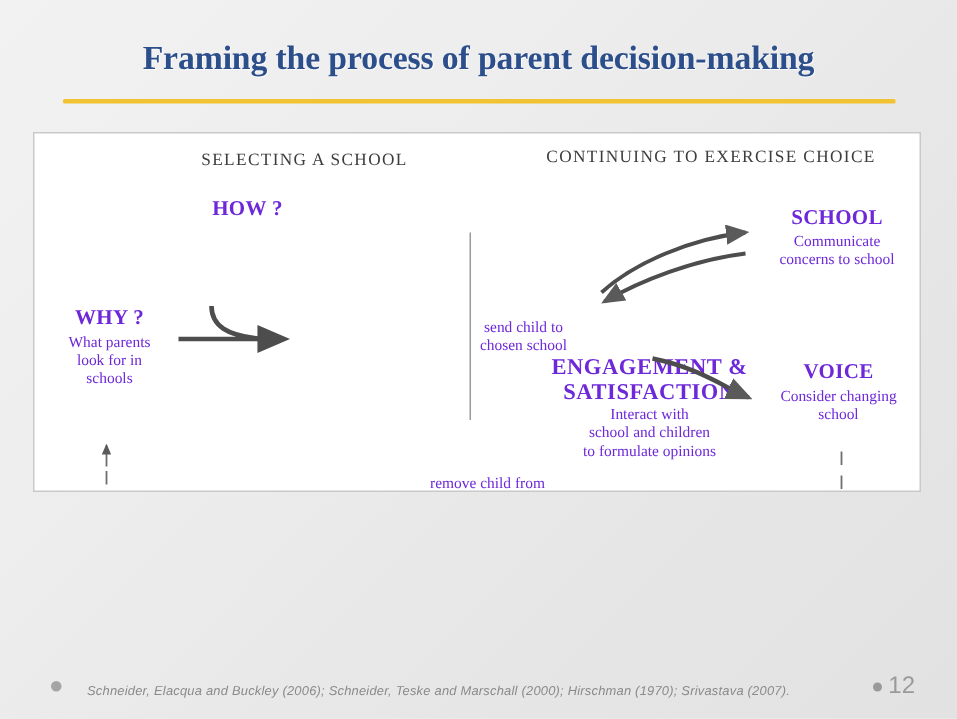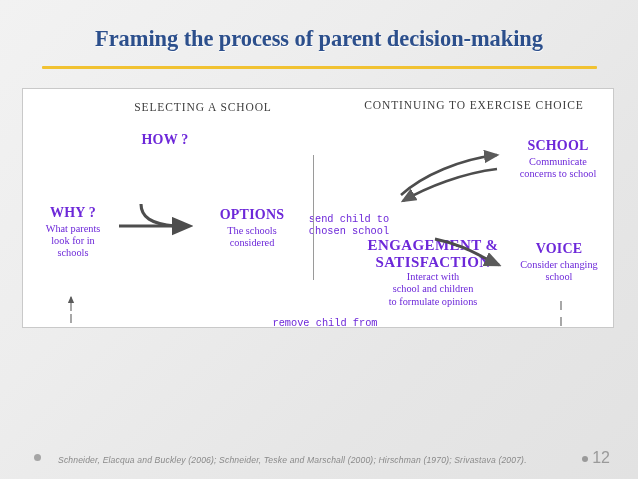--- a/index.html
+++ b/index.html
@@ -82,21 +82,20 @@
     line-height: 1.1;
   }
   .node-sub {
     font-size: 10.3px;
     display: block;
     line-height: 1.2;
   }
   .plain-note {
     font-size: 10.3px;
     line-height: 1.2;
-    font-family: Liberation Mono, monospace;
   }
   .divider-v {
     position: absolute;
     width: 1px;
     background: #9a9a9a;
   }
   .macro-block {
     position: absolute;
     font-family: "Liberation Serif", serif;
     color: #1f1f1f;
@@ -180,24 +179,20 @@
 
     <div class="dg-text" style="left:52px; top:43px; width:180px;">
       <span class="node-title">HOW ?</span>
     </div>
 
     <div class="dg-text" style="left:4px; top:116px; width:92px;">
       <span class="node-title">WHY ?</span>
       <span class="node-sub multiline">What parents<br>look for in<br>schools</span>
     </div>
 
-    <div class="dg-text" style="left:174px; top:118px; width:110px;">
-      <span class="node-title">OPTIONS</span>
-      <span class="node-sub multiline">The schools<br>considered</span>
-    </div>
 
     <div class="dg-text plain-note multiline" style="left:284px; top:124px; width:84px;">send child to<br>chosen school</div>
 
     <div class="divider-v" style="left:290px; top:66px; height:125px;"></div>
 
     <div class="dg-text" style="left:326px; top:104px; width:168px;margin-top:44px;">
       <span class="node-title big multiline">ENGAGEMENT &amp;<br>SATISFACTION</span>
       <span class="node-sub multiline">Interact with<br>school and children<br>to formulate opinions</span>
     </div>
 

